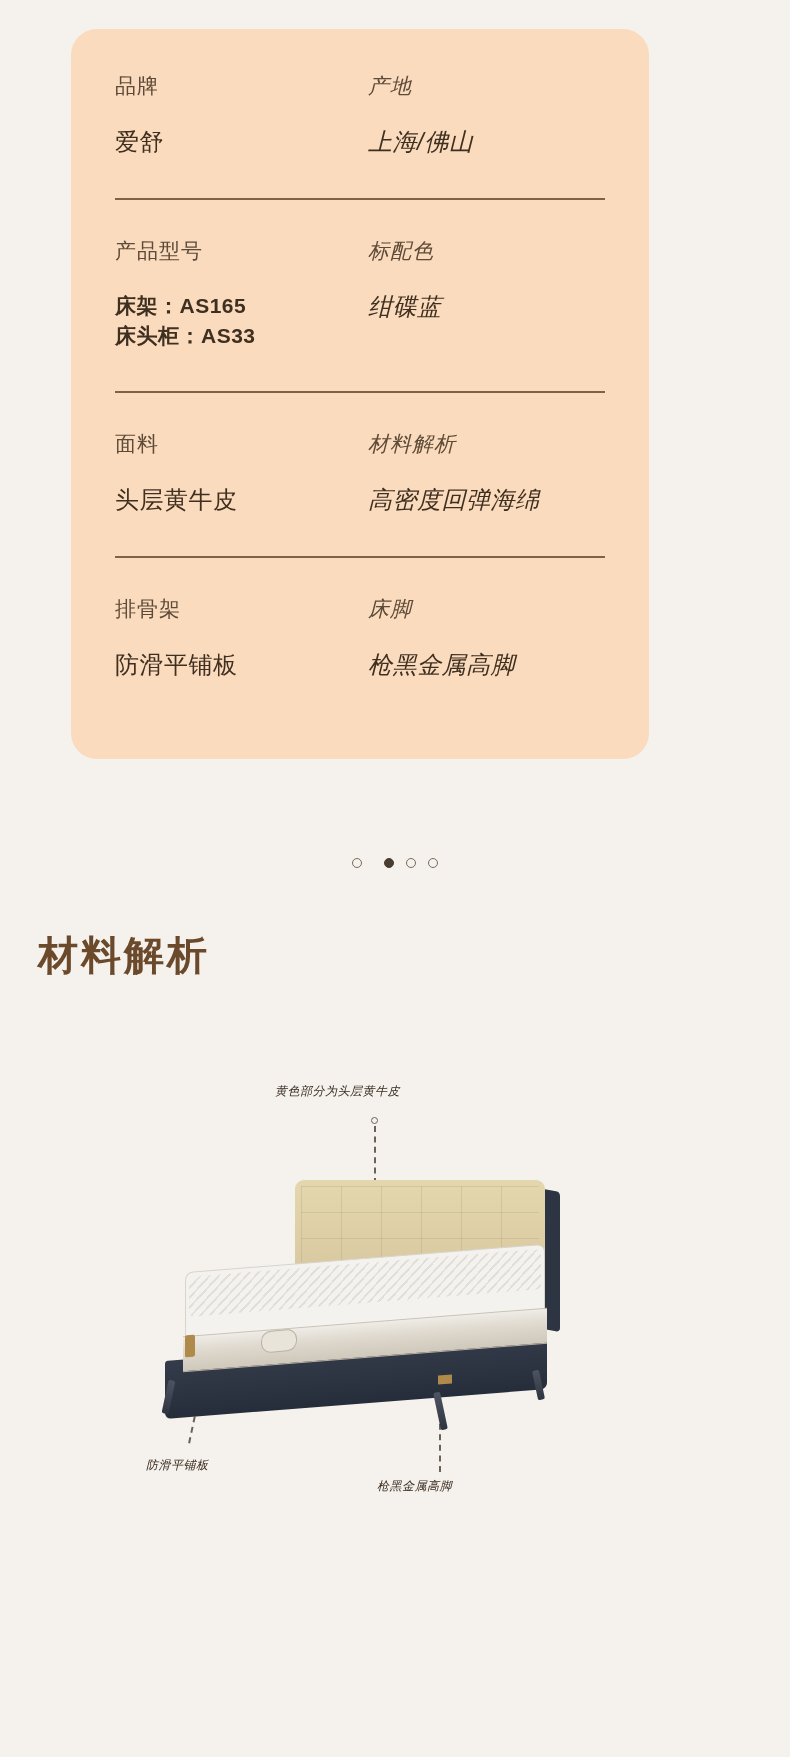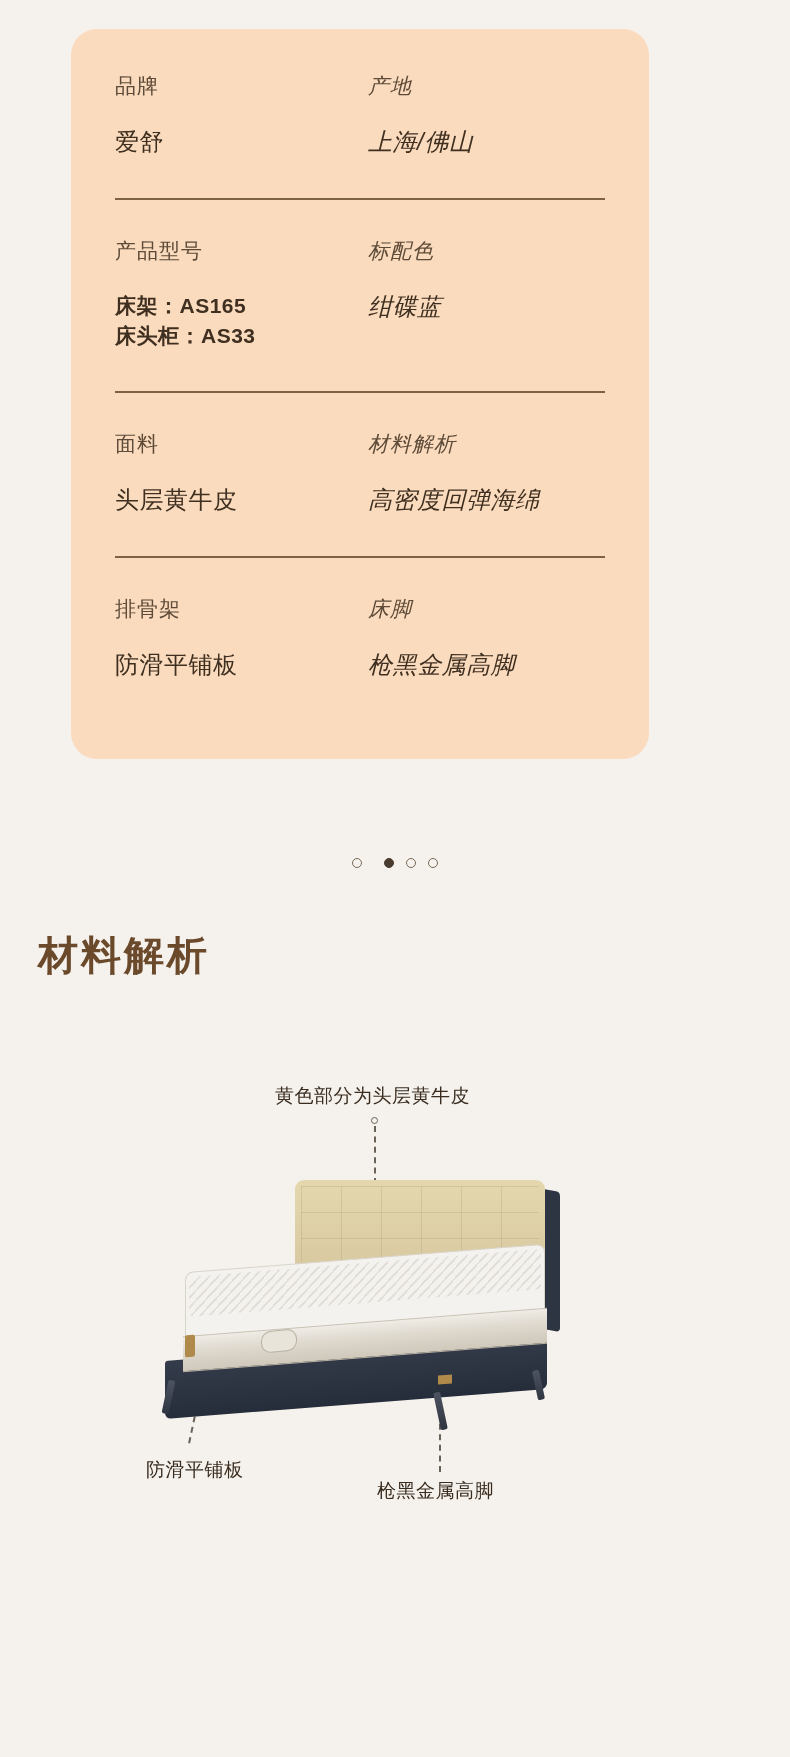--- a/index.html
+++ b/index.html
@@ -102,24 +102,25 @@
     width: 790px;
     text-align: left;
     font-size: 40px;
     font-weight: bold;
     color: #6b4a2c;
     letter-spacing: 3px;
     padding-left: 38px;
   }
   .callout-text {
     position: absolute;
-    font-size: 19px;
+    font-size: 12px;
     color: #3a2d20;
     letter-spacing: 0.5px;
     white-space: nowrap;
+    font-style: italic;
   }
   .lbl-top { left: 275px; top: 1083px; }
   .lbl-left { left: 146px; top: 1457px; }
   .lbl-right { left: 377px; top: 1478px; }
 
   .leader {
     position: absolute;
   }
   .leader .dotline {
     position: absolute;

